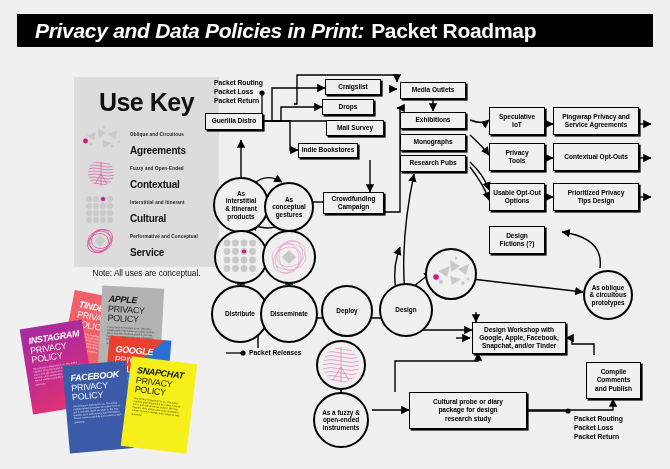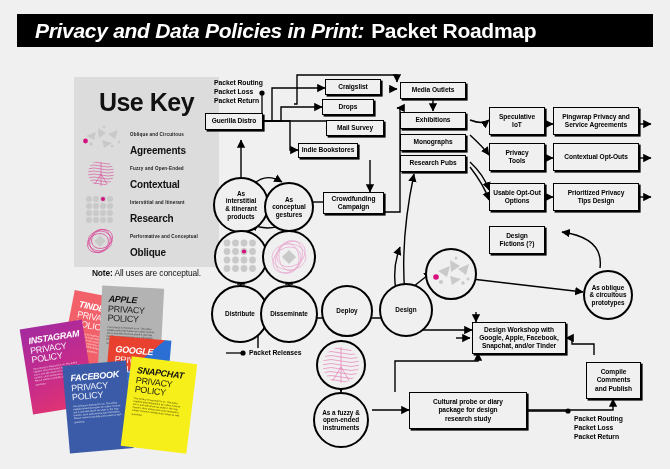--- a/index.html
+++ b/index.html
@@ -15,21 +15,21 @@
   
   .usekey{position:absolute;left:30px;top:77px;width:145px;height:190px;background:#dcdcdc;margin-left:44px;}
   .usekey h1{margin:0;padding:11px 0 6px 0;text-align:center;font-size:25px;font-weight:bold;
              letter-spacing:-0.5px;color:#111;}
   .key-row{display:flex;align-items:center;height:34px;padding-left:8px;}
   .key-ico{width:42px;height:32px;position:relative;flex:0 0 42px;}
   .key-txt{margin-left:6px;}
   .key-sub{font-size:4.6px;font-weight:bold;color:#222;letter-spacing:0.15px;line-height:6px;}
   .key-main{font-size:10px;font-weight:bold;color:#111;line-height:11px;letter-spacing:-0.2px;}
   .key-note{font-size:8.4px;color:#111;text-align:center;margin-top:9px;letter-spacing:-0.1px;}
-  .key-note b{font-weight:bold;}
+  .key-note b{font-weight:normal;}
 
   
   .bx{position:absolute;background:#f0f0f0;border:1.6px solid #000;box-sizing:border-box;
       box-shadow:1.6px 1.6px 0 0 #000;display:flex;align-items:center;justify-content:center;
       text-align:center;font-size:6.6px;font-weight:bold;color:#000;line-height:8.2px;
       letter-spacing:-0.05px;padding:1px 2px;}
   .cir{position:absolute;background:#f0f0f0;border:2.6px solid #000;border-radius:50%;
        box-sizing:border-box;display:flex;align-items:center;justify-content:center;
        text-align:center;font-size:6.4px;font-weight:bold;color:#000;line-height:7.6px;}
   .plain{position:absolute;font-size:6.8px;font-weight:bold;color:#000;line-height:9px;
@@ -128,39 +128,39 @@
             <circle cx="7" cy="28" r="3"></circle>
               <circle cx="14" cy="28" r="3"></circle>
               <circle cx="21" cy="28" r="3"></circle>
               <circle cx="28" cy="28" r="3"></circle>
           </g>
           <circle cx="21" cy="7" r="2" fill="#d6117e"></circle>
         </svg>
       </div>
       <div class="key-txt">
         <span class="key-sub">Interstitial and Itinerant</span>
-        <span class="key-main">Research</span>
+        <span class="key-main">Cultural</span>
       </div>
     </div>
 
     <div class="key-row">
       <div class="key-ico">
         <svg width="42" height="32" viewBox="0 0 42 32">
           <g stroke="#d6117e" fill="none" stroke-width="0.55" opacity="0.9">
             <ellipse cx="18" cy="15" rx="12" ry="10"></ellipse>
             <ellipse cx="18" cy="15" rx="10" ry="12" transform="rotate(25 18 15)"></ellipse>
             <ellipse cx="20" cy="13" rx="11" ry="9" transform="rotate(-30 20 13)"></ellipse>
             <ellipse cx="16" cy="17" rx="9" ry="11" transform="rotate(60 16 17)"></ellipse>
           </g>
           <rect x="14" y="11" width="8" height="8" fill="#c9c9c9" transform="rotate(45 18 15)"></rect>
         </svg>
       </div>
       <div class="key-txt">
         <span class="key-sub">Performative and Conceptual</span>
-        <span class="key-main">Oblique</span>
+        <span class="key-main">Service</span>
       </div>
     </div>
 
     <div class="key-note">
       <b>Note:</b>
       <span>All uses are conceptual.</span>
     </div>
   </div>
 
   <svg id="wires">

